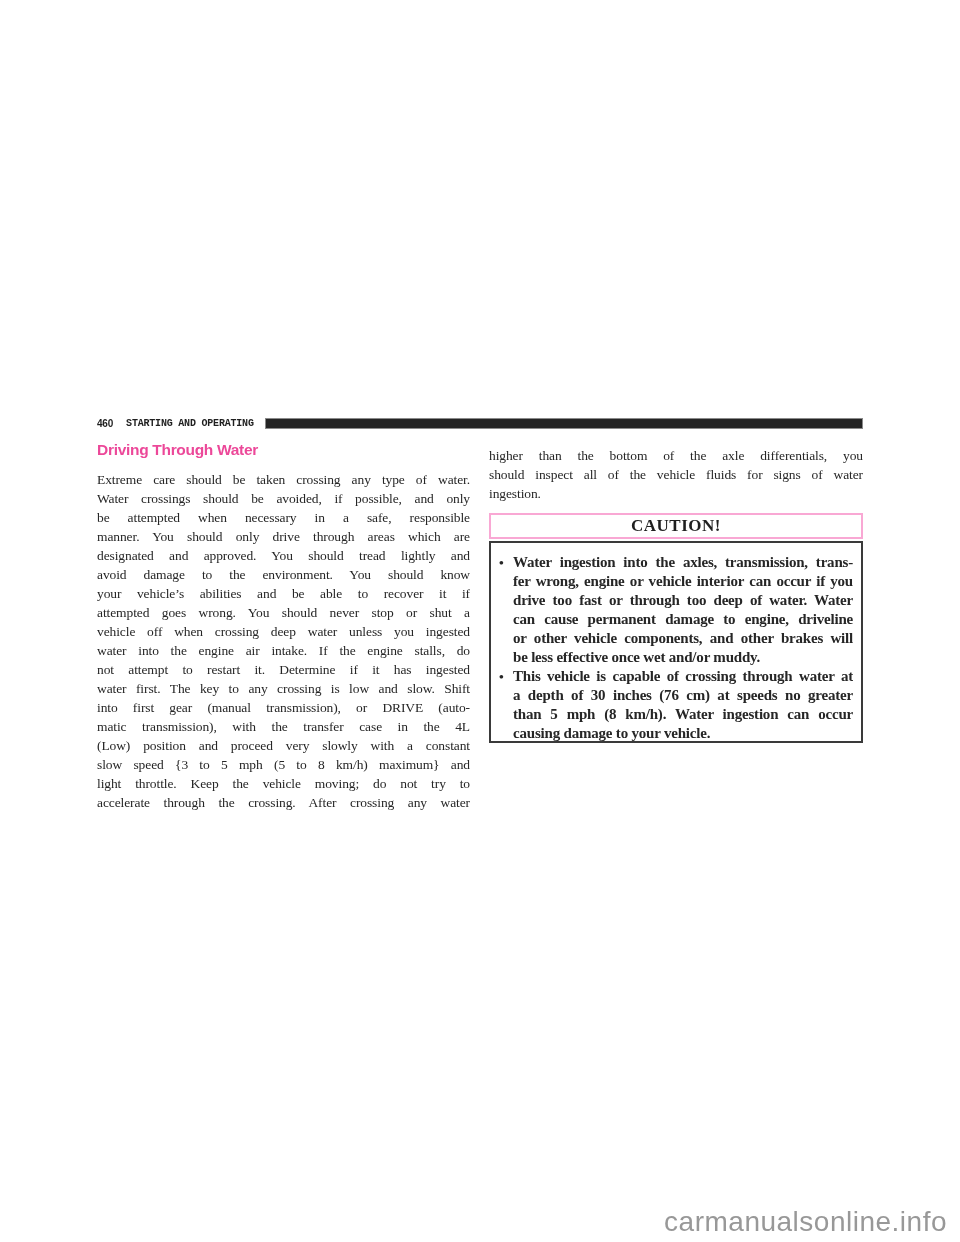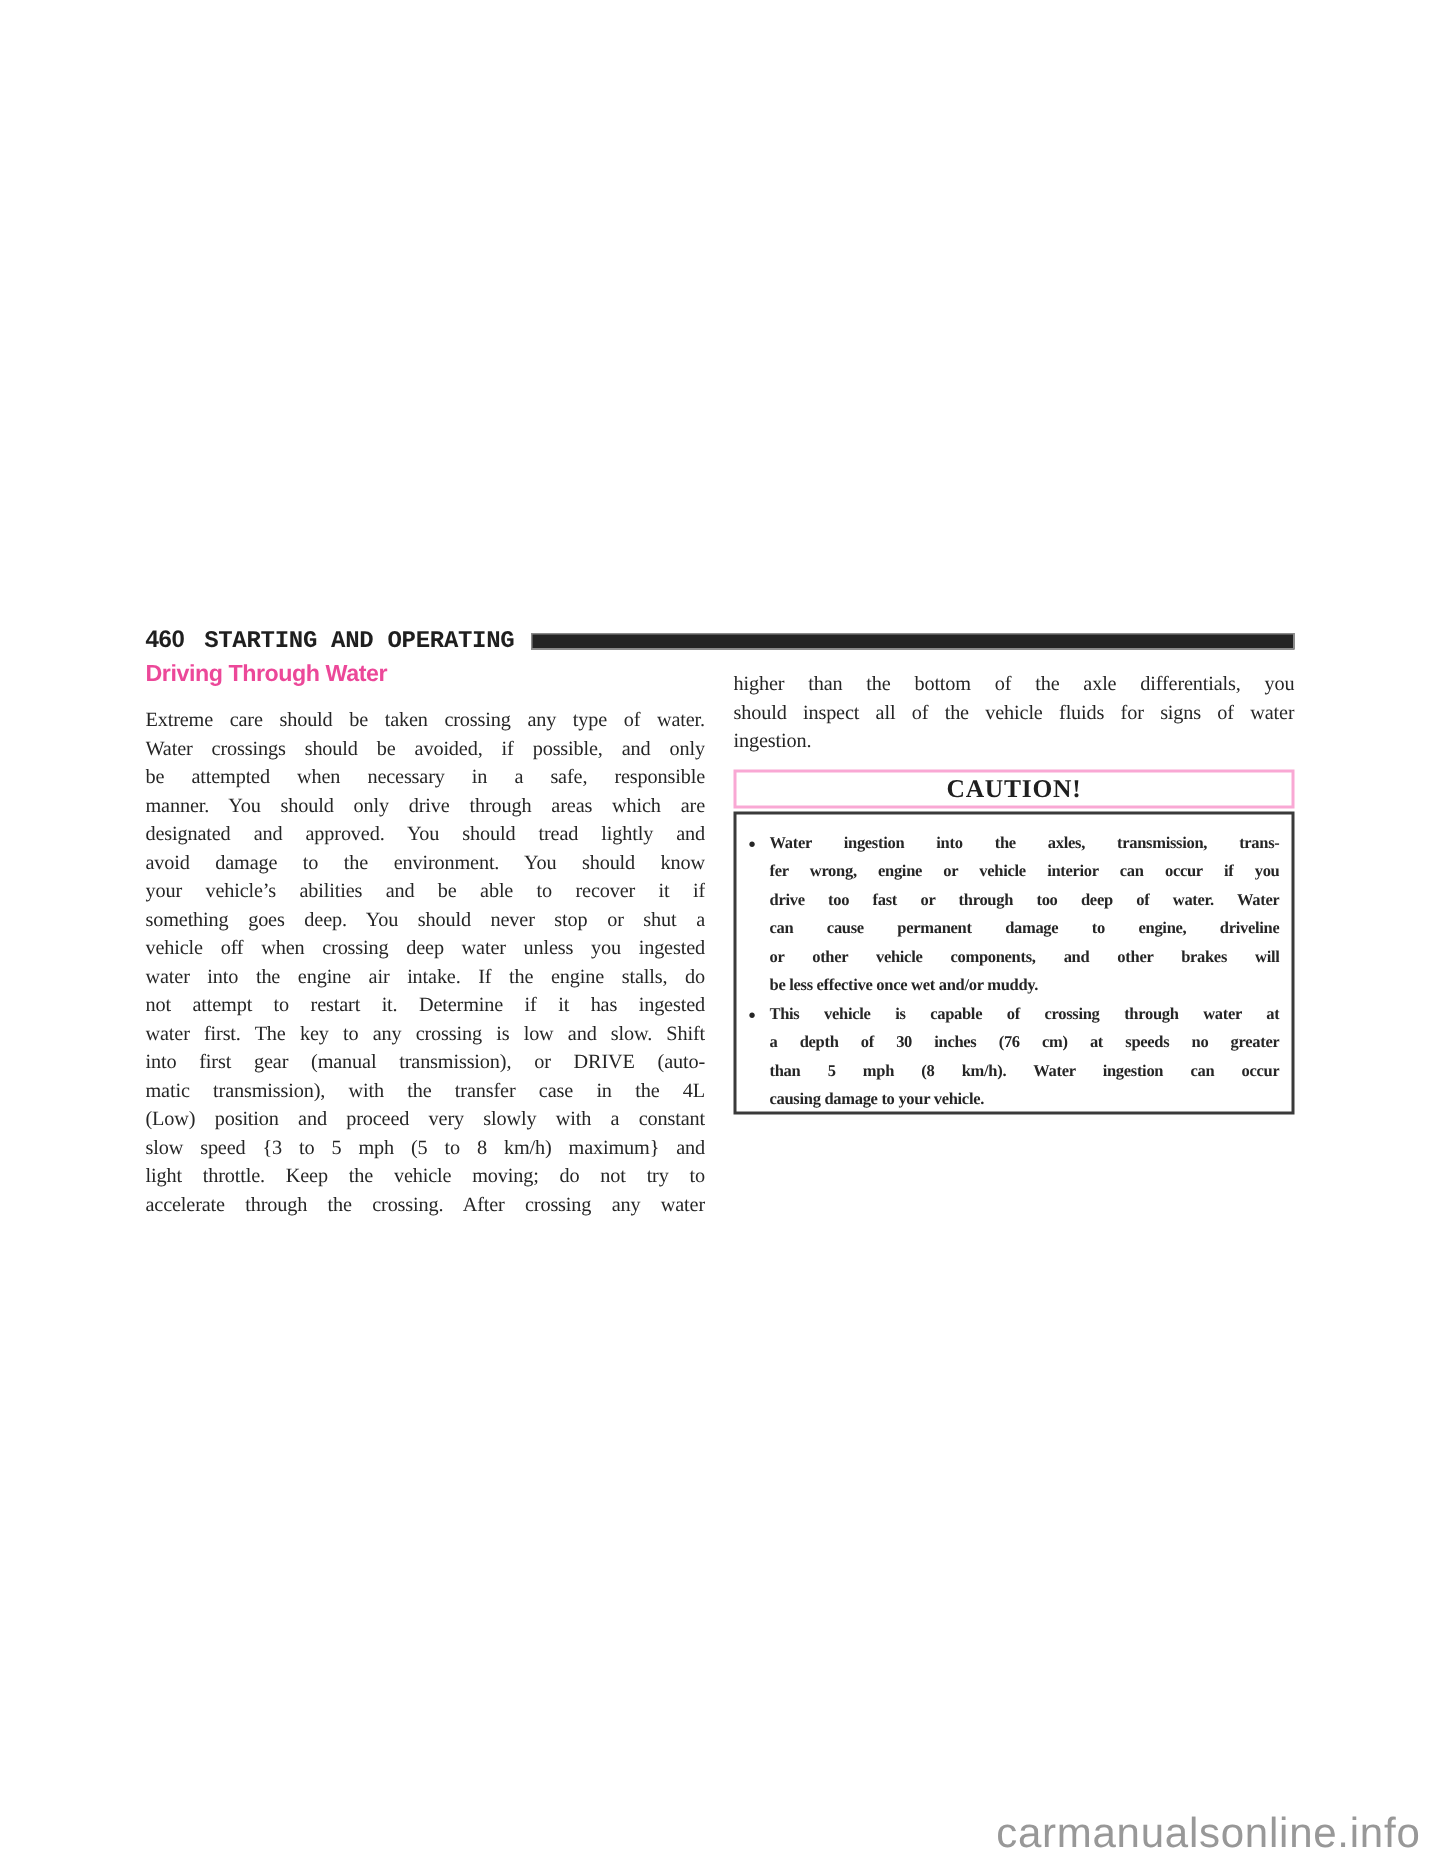--- a/index.html
+++ b/index.html
@@ -13,21 +13,21 @@
     font-family: "Liberation Serif", serif;
     color: #262626;
   }
 
   
   .runhead {
     position: absolute;
     left: 97px; top: 418px; width: 766px;
     display: flex; align-items: center;
     font-family: "Liberation Sans", sans-serif;
-    font-weight: bold; font-size: 16px; letter-spacing: -0.2px;
+    font-weight: bold; font-size: 10px; letter-spacing: -0.2px;
     color: #1f1f1f;
     text-align: center;
   }
   .runhead .pagenum { margin-right: 13px; }
   .runhead .section  { margin-right: 11px; white-space: nowrap; font-family: Liberation Mono, monospace; }
   .runhead .bar {
     flex: 1; height: 11px;
     background: #242424;
     border: 1px solid #8a8a8a;
   }
@@ -84,21 +84,21 @@
     background: #ffffff;
   }
   .bullet-row { display: flex; }
   .bullet-marker {
     width: 14px; flex: 0 0 14px;
     font-size: 13.5px; line-height: 19px; font-weight: bold;
   }
   .bullet-lines { flex: 1; min-width: 0; }
   .caution .tline {
     font-weight: bold;
-    font-size: 11px;
+    font-size: 15px;
     letter-spacing: -0.2px;
     line-height: 19px;
   }
 
   
   .watermark {
     position: absolute;
     right: 13px; bottom: 4px;
     font-family: "Liberation Sans", sans-serif;
     font-size: 28px; letter-spacing: 0.5px;
@@ -120,21 +120,21 @@
   <div class="heading">Driving Through Water</div>
 
   <div class="col-left">
       <div class="tline">Extreme care should be taken crossing any type of water.</div>
       <div class="tline">Water crossings should be avoided, if possible, and only</div>
       <div class="tline">be attempted when necessary in a safe, responsible</div>
       <div class="tline">manner. You should only drive through areas which are</div>
       <div class="tline">designated and approved. You should tread lightly and</div>
       <div class="tline">avoid damage to the environment. You should know</div>
       <div class="tline">your vehicle’s abilities and be able to recover it if</div>
-      <div class="tline">something goes deep. You should never stop or shut a</div>
+      <div class="tline">attempted goes wrong. You should never stop or shut a</div>
       <div class="tline">vehicle off when crossing deep water unless you ingested</div>
       <div class="tline">water into the engine air intake. If the engine stalls, do</div>
       <div class="tline">not attempt to restart it. Determine if it has ingested</div>
       <div class="tline">water first. The key to any crossing is low and slow. Shift</div>
       <div class="tline">into first gear (manual transmission), or DRIVE (auto-</div>
       <div class="tline">matic transmission), with the transfer case in the 4L</div>
       <div class="tline">(Low) position and proceed very slowly with a constant</div>
       <div class="tline">slow speed {3 to 5 mph (5 to 8 km/h) maximum} and</div>
       <div class="tline">light throttle. Keep the vehicle moving; do not try to</div>
       <div class="tline">accelerate through the crossing. After crossing any water</div>

